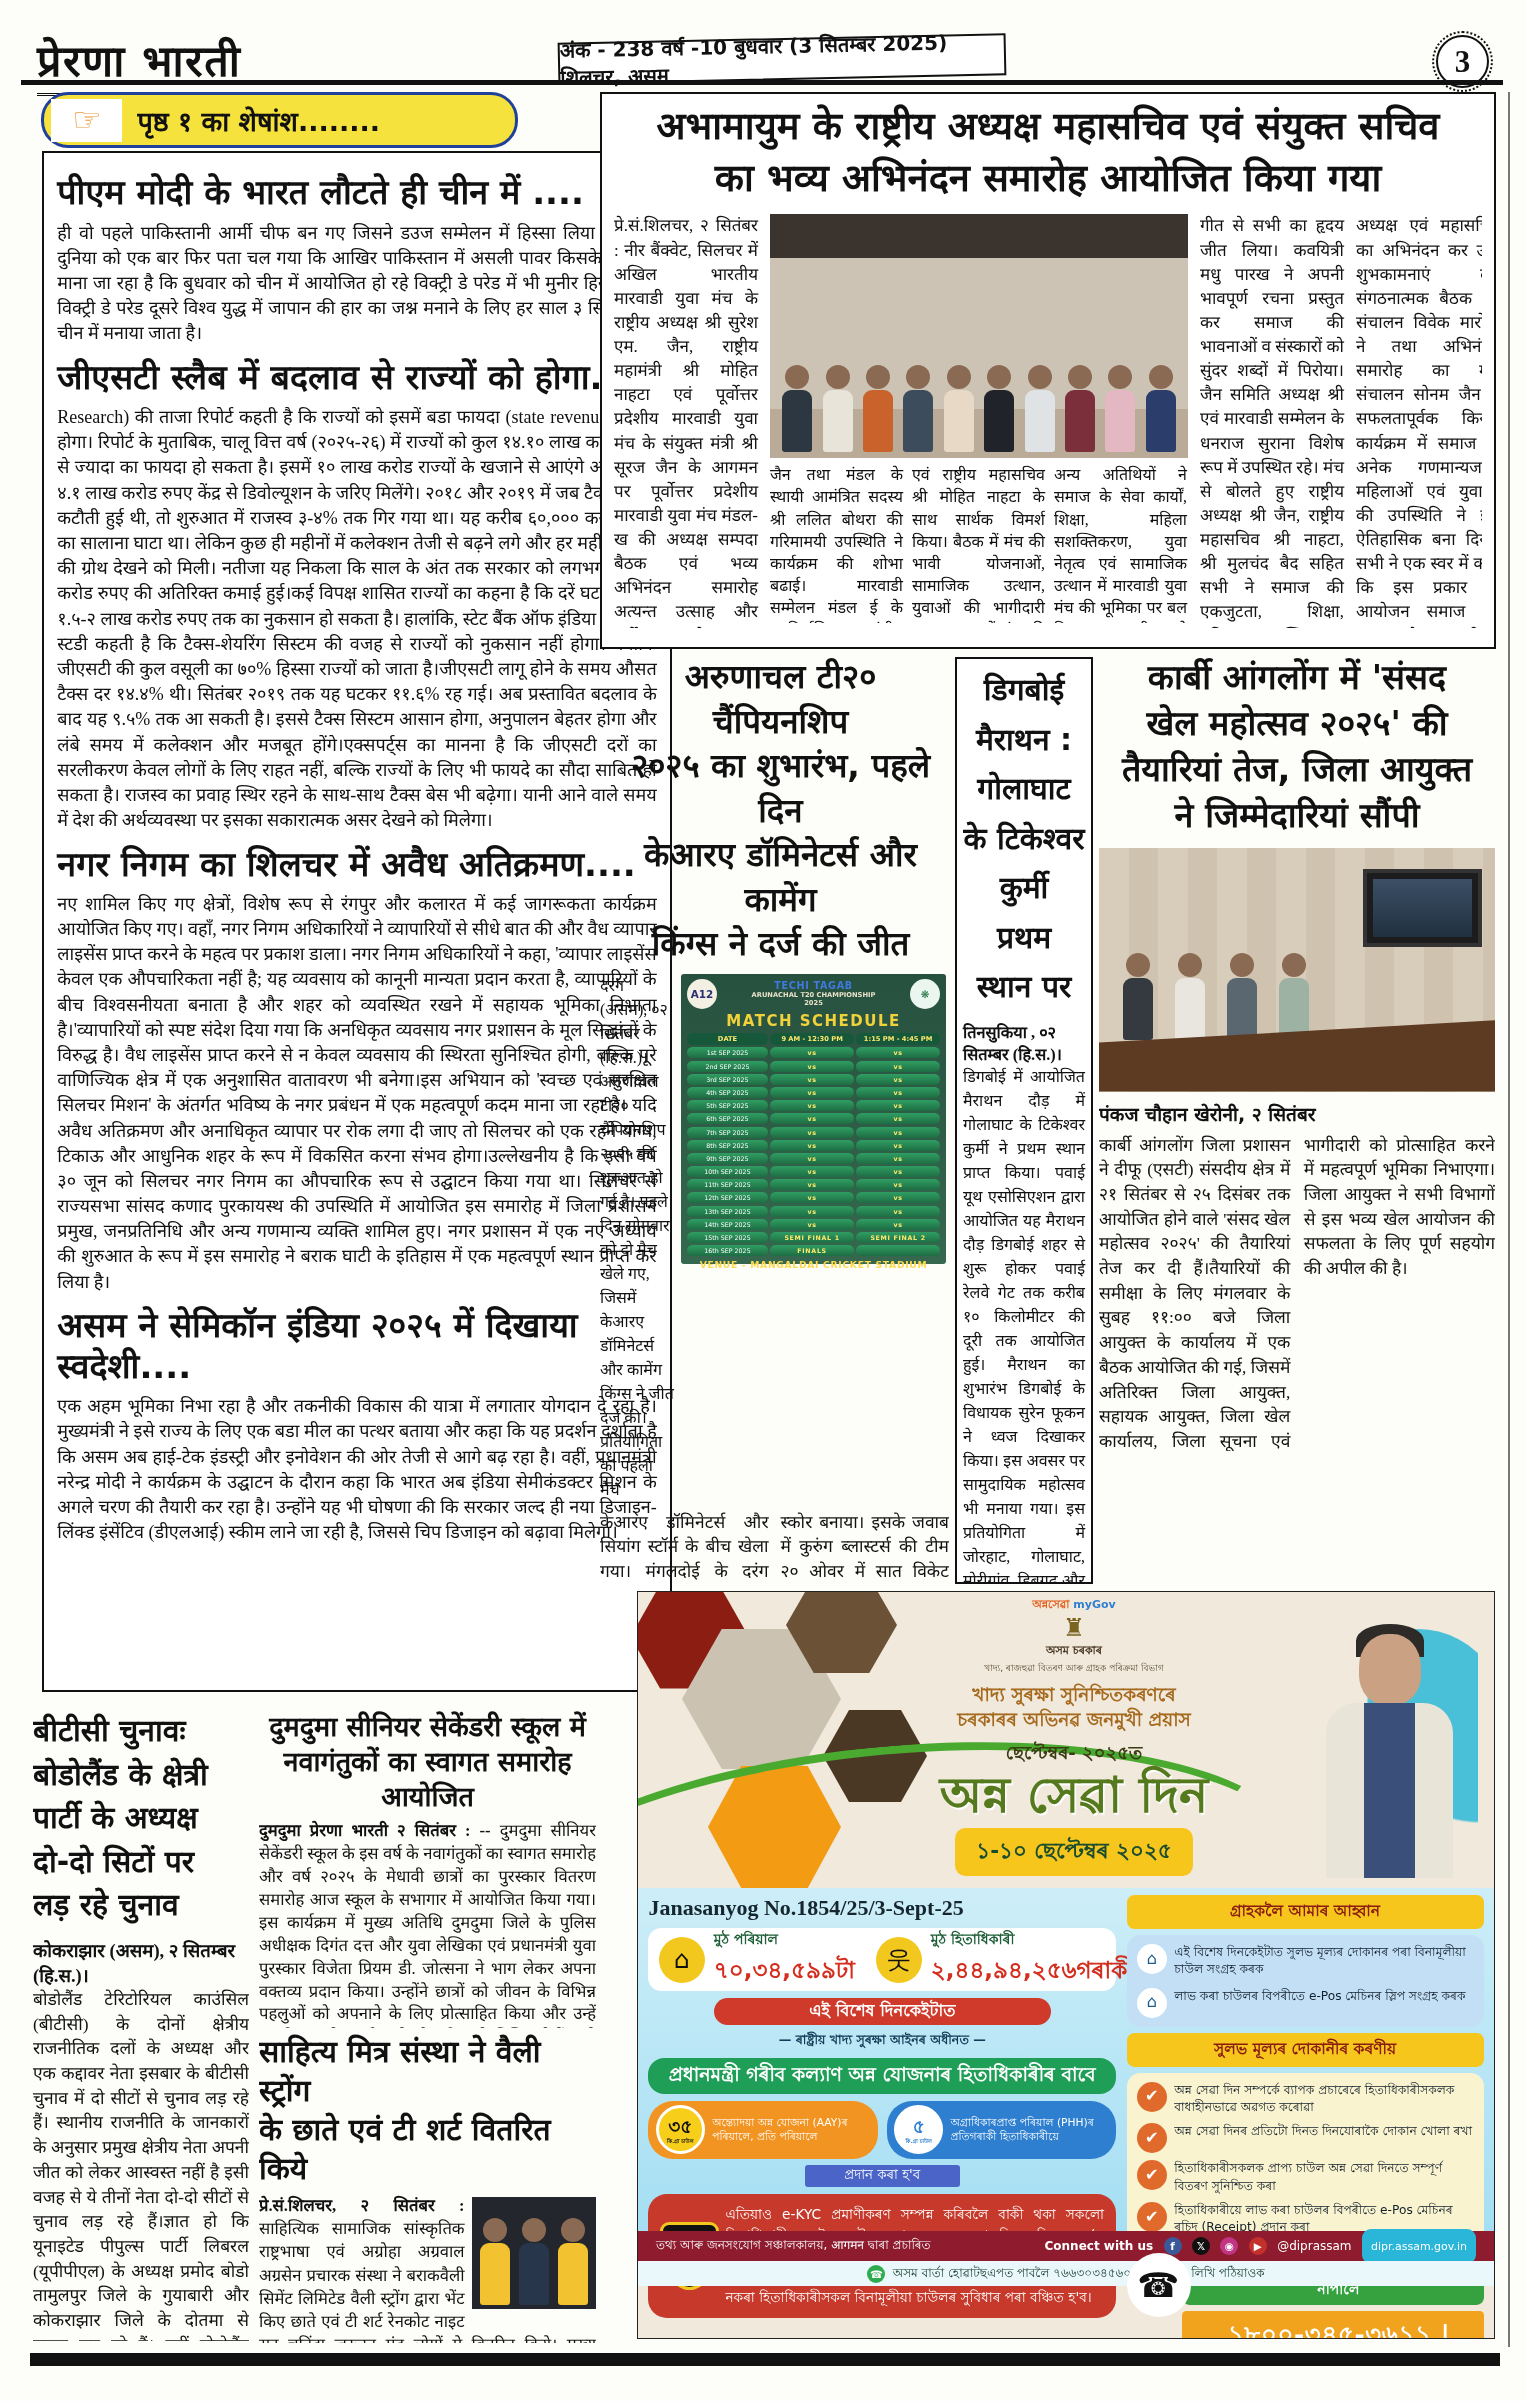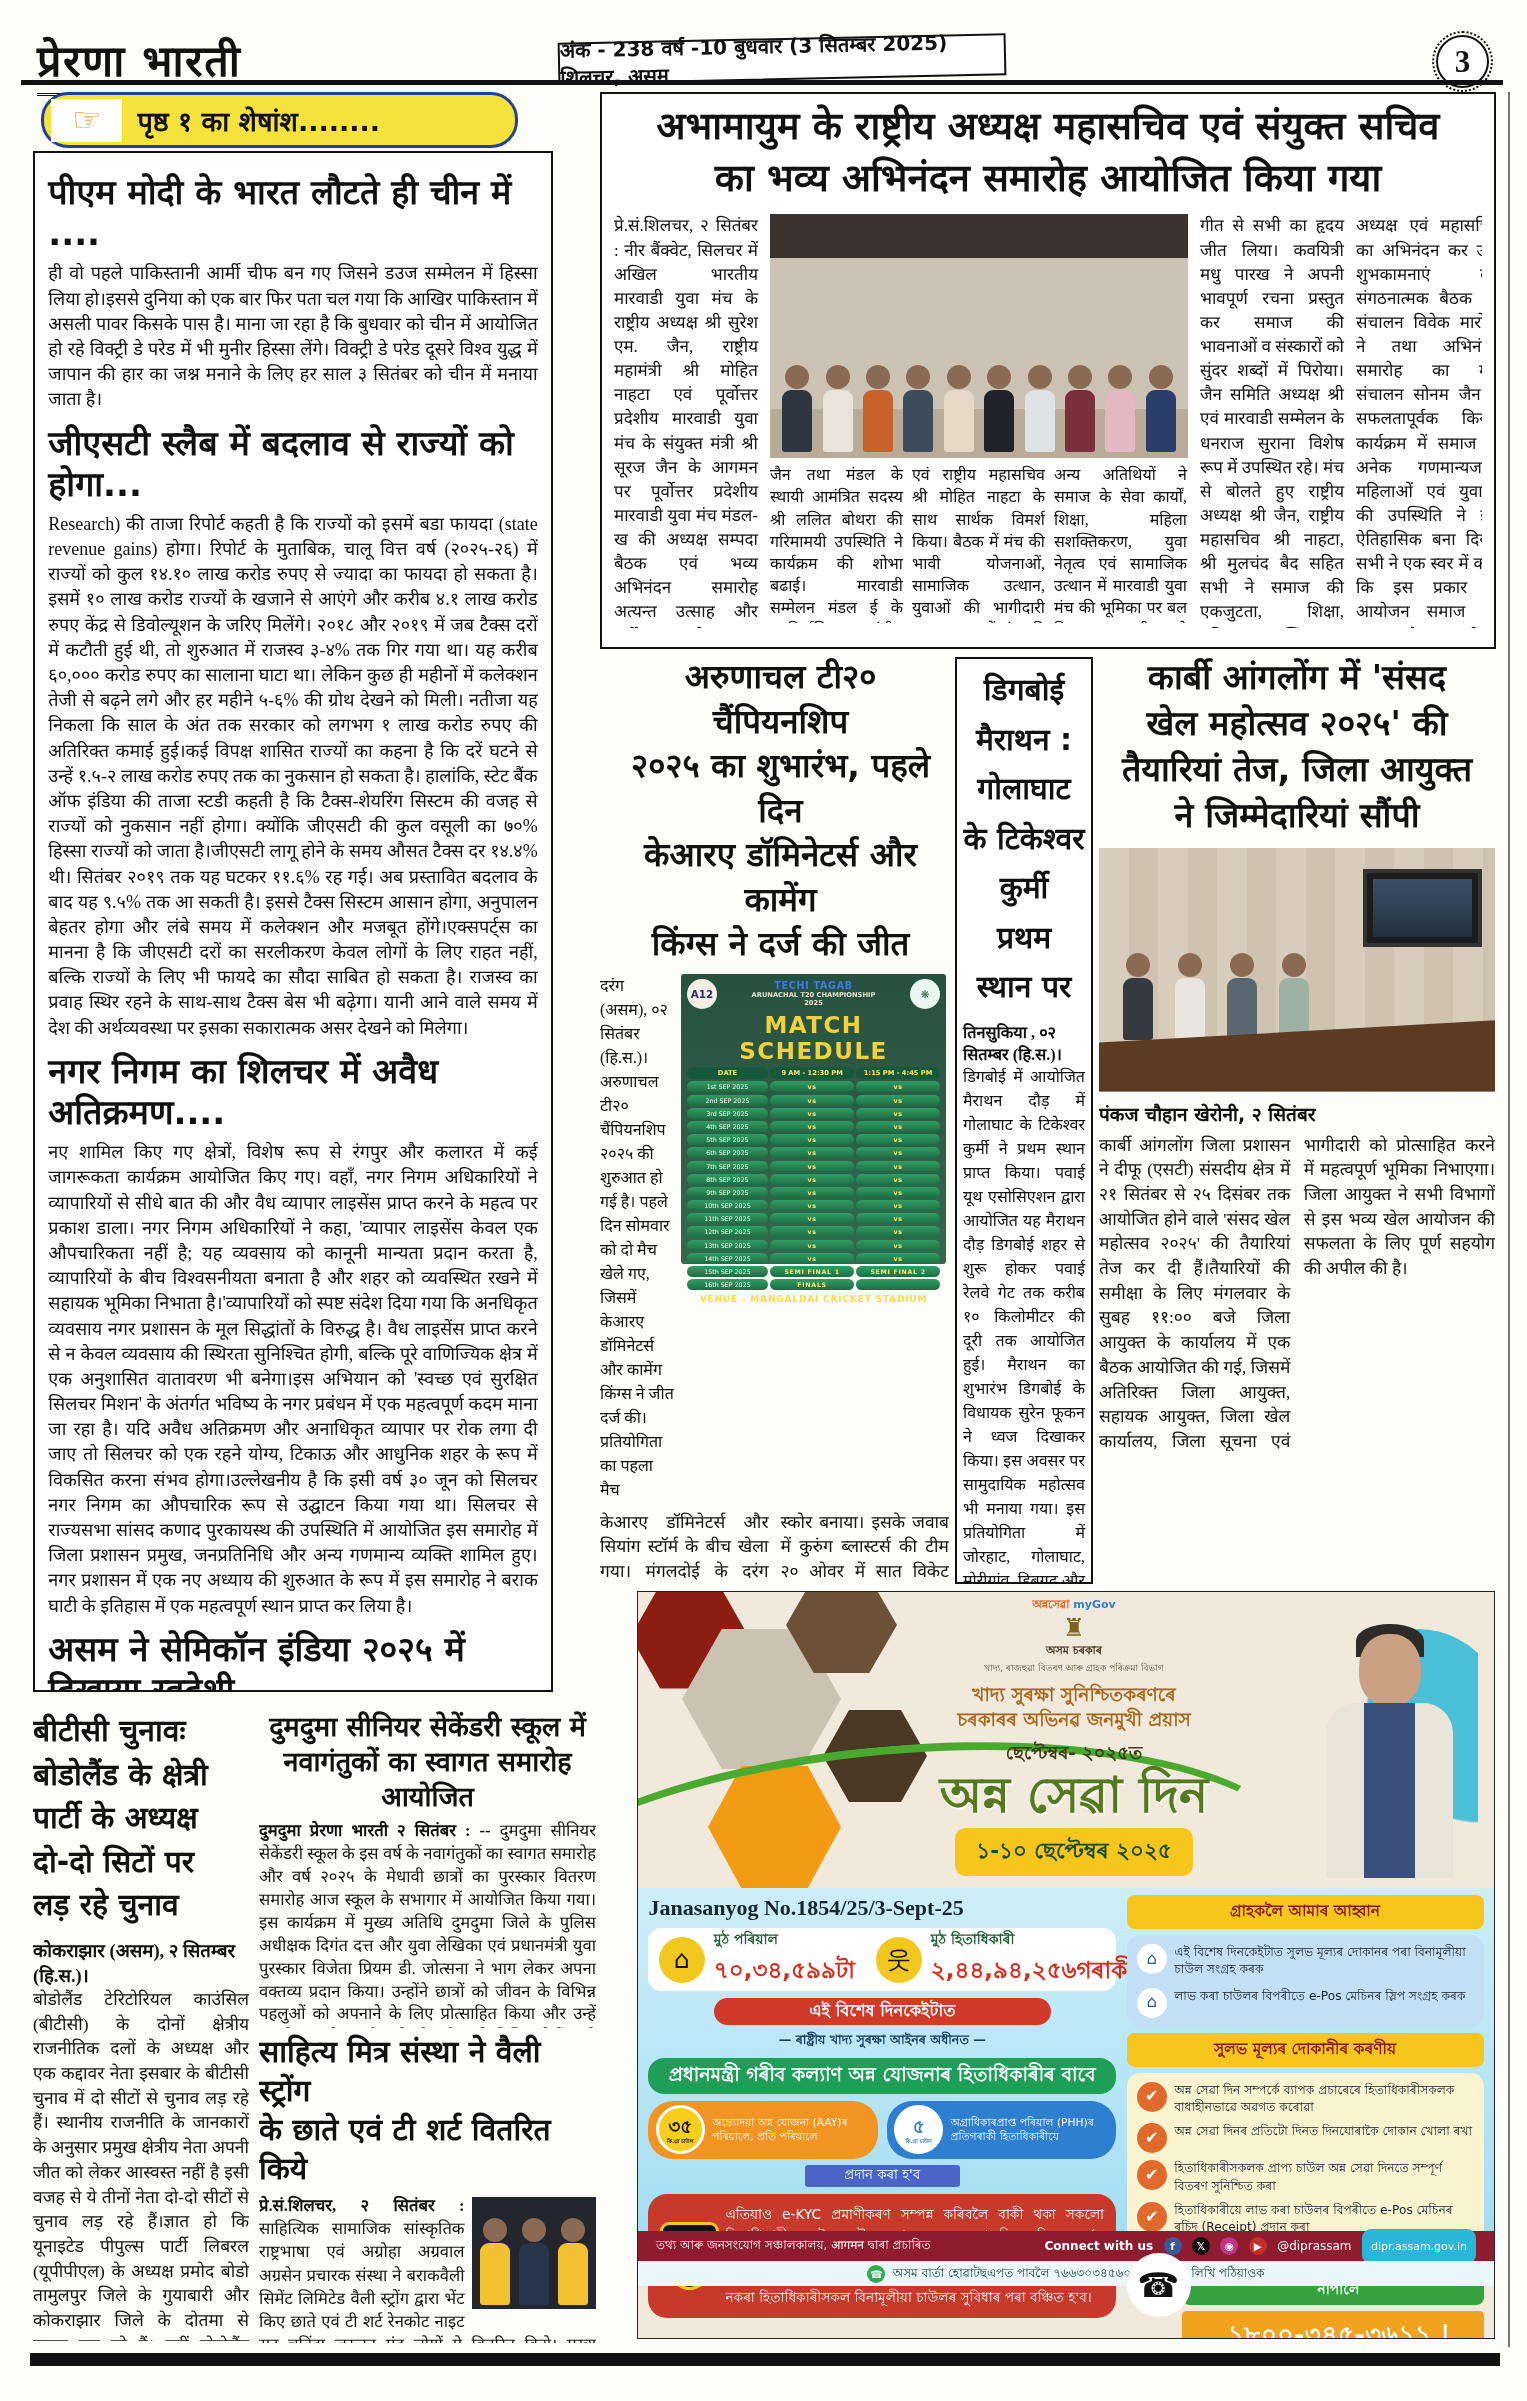--- a/index.html
+++ b/index.html
@@ -22,21 +22,21 @@
   .right-rule{left:1508px;top:92px;width:2.2px;height:2255px;background:#777;}
 
   
   .banner{left:41px;top:92px;width:477px;height:56px;background:#f6e23c;border:3.7px solid #20409a;
           border-radius:27px;display:flex;align-items:center;gap:15px;padding:0 7.4px;box-sizing:border-box;}
   .banner .fingerbox{width:71px;height:43px;background:#fff;display:flex;align-items:center;justify-content:center;}
   .banner .finger{font-size:33px;color:#e8973a;line-height:1;}
   .banner .blabel{font-size:27px;font-weight:bold;font-family:"DejaVu Sans",sans-serif;}
 
   
-  .left-box{left:33px;top:151px;width:520px;height:1541px;border:2.2px solid #111;box-sizing:border-box;
+  .left-box{left:42px;top:151px;width:630px;height:1541px;border:2.2px solid #111;box-sizing:border-box;
             padding:9px 13.3px;overflow:hidden;background:#fff;}
   .left-box h2{font-family:"DejaVu Sans",sans-serif;font-size:34px;line-height:1.2;margin:10.4px 0 7.4px 0;text-align:left;}
   .left-box p{font-size:18px;line-height:1.4;margin:0 0 6px 0;}
 
   
   .btc-col{left:33px;top:1709px;width:216px;height:632px;overflow:hidden;}
   .btc-col .hl{font-family:"DejaVu Sans",sans-serif;font-size:30px;font-weight:bold;line-height:1.45;}
   .btc-col .by{font-weight:bold;font-size:18.5px;margin-top:10.4px;}
   .btc-col .bd{font-size:17.4px;line-height:1.42;}
   .dum-col{left:259px;top:1709px;width:337px;height:319px;overflow:hidden;}
@@ -75,21 +75,21 @@
   .t20-byline{width:75px;font-size:16px;line-height:1.5;word-break:break-word;}
   .poster{width:265px;height:290px;background:linear-gradient(#27513f,#35684e);border-radius:3px;
           padding:4.4px 6px;box-sizing:border-box;color:#fff;font-family:"DejaVu Sans",sans-serif;flex:none;}
   .p-top{display:flex;align-items:center;gap:4.4px;}
   .p-logo{width:30px;height:30px;border-radius:50%;background:#f3efe3;color:#2a2f72;font-weight:bold;
           font-size:10.4px;display:flex;align-items:center;justify-content:center;flex:none;}
   .p-logo2{background:#eaf6ef;color:#1c6e3a;}
   .p-league{flex:1;text-align:center;line-height:1.2;}
   .p-l1{color:#3f7ae0;font-weight:bold;font-size:9.6px;letter-spacing:0.7px;}
   .p-l2{font-size:6.7px;color:#e8e2c9;font-weight:bold;}
-  .p-title{color:#f2d23a;font-size:23px;font-weight:bold;text-align:center;letter-spacing:1.5px;margin:3px 0;}
+  .p-title{color:#f2d23a;font-size:15px;font-weight:bold;text-align:center;letter-spacing:1.5px;margin:3px 0;}
   .p-hrow,.p-row{display:flex;gap:2.2px;margin-bottom:2.2px;}
   .p-cell{background:linear-gradient(#2f9e62,#1e6d43);border-radius:6px;font-size:6.3px;
           display:flex;align-items:center;justify-content:center;height:11px;color:#fff;}
   .p-hrow .p-cell{background:#15583a;color:#ffe96b;font-weight:bold;height:12.6px;font-size:6.7px;}
   .p-c1{width:81px;flex:none;}
   .p-c2,.p-c3{flex:1;}
   .p-special{color:#ffe96b;font-weight:bold;letter-spacing:0.7px;}
   .p-venue{color:#ffd94d;font-size:9.2px;font-weight:bold;text-align:center;letter-spacing:0.7px;margin-top:3px;}
   .t20-cols{display:flex;gap:12px;margin-top:7.4px;height:444px;overflow:hidden;}
   .t20-col{flex:1;font-size:17.4px;line-height:1.42;text-align:justify;}

